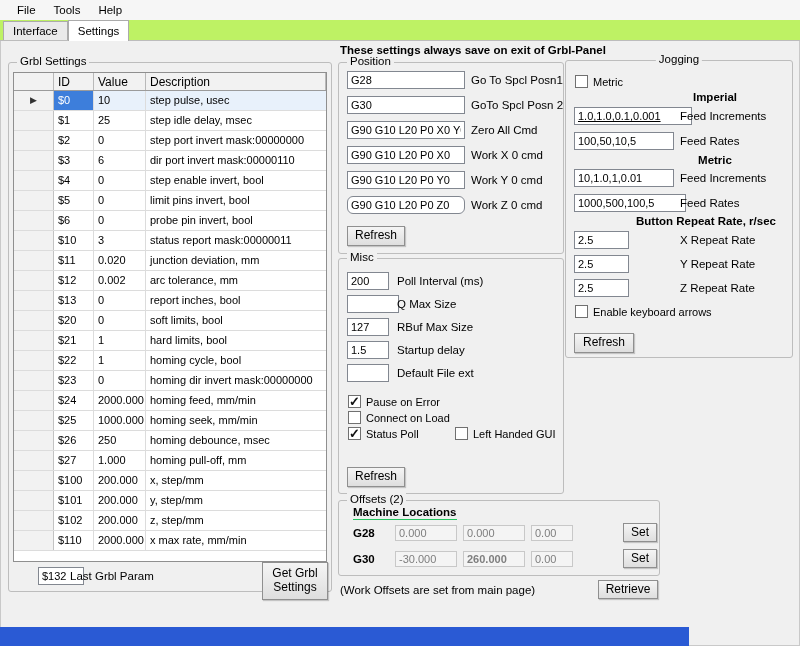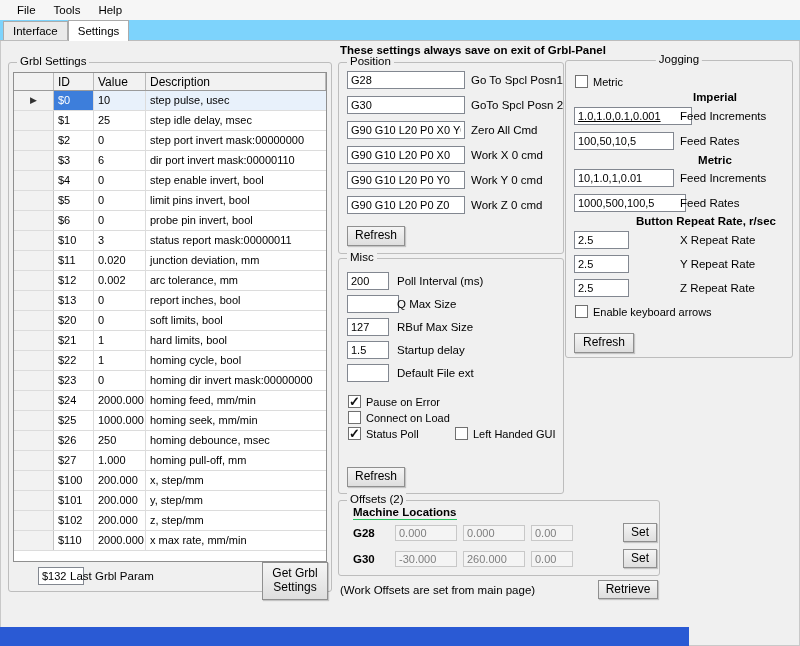--- a/index.html
+++ b/index.html
@@ -1,20 +1,20 @@
 <!DOCTYPE html>
 <html><head>
 <meta charset="utf-8">
 <style>
   *{box-sizing:border-box;margin:0;padding:0}
   body{margin:0;background:#d8d8d8;font-family:"Liberation Sans",sans-serif}
   #win{position:relative;width:800px;height:646px;background:#f0f0f0;font-size:11px;color:#000;overflow:hidden;box-shadow:inset 0 0 0 1px #c9c9c9;margin:0 auto}
   #menubar{position:absolute;left:0;top:0;width:100%;height:20px;background:#f6f6f6;display:flex;align-items:center;padding-left:8px}
   .menu-item{padding:2px 9px;font-size:11.5px;cursor:default}
-  #tabstrip{position:absolute;left:0;top:20px;width:100%;height:21px;background:#7dd3fc;border-bottom:1px solid #bcbcbc;padding-left:3px;display:flex;align-items:flex-end}
+  #tabstrip{position:absolute;left:0;top:20px;width:100%;height:21px;background:#bef264;border-bottom:1px solid #bcbcbc;padding-left:3px;display:flex;align-items:flex-end}
   .tab{padding:3px 9px;border:1px solid #ababab;border-bottom:none;background:#eaeaea;font-size:11.5px;height:19px;cursor:default}
   .tab.active{background:#fff;height:21px;margin-bottom:-1px;padding-top:4px;z-index:2}
   #banner{position:absolute;left:340px;top:44px;font-weight:bold;font-size:11.5px}
   .gb{position:absolute;border:1px solid #bdbdbd;border-radius:3px}
   .gb-label{position:absolute;top:-8px;left:8px;background:#f0f0f0;padding:0 3px;font-size:11.5px;white-space:nowrap}
   .gb-label.center{left:50%;transform:translateX(-50%)}
   .tb{position:absolute;height:18px;border:1px solid #828790;background:#fff;font-family:inherit;font-size:11px;padding:1px 3px;color:#000}
   .tb.dis{background:#f4f4f4;color:#7e7e7e;border-color:#c8c8c8}
   .fl{position:absolute;font-size:11.5px;white-space:nowrap}
   .fl.b{font-weight:bold}
@@ -223,21 +223,21 @@
 
     <input class="tb" style="left: 8px; top: 58px; width: 118px;" value="G90 G10 L20 P0 X0 Y0">
     <span class="fl" style="left:132px;top:61px">Zero All Cmd</span>
 
     <input class="tb" style="left: 8px; top: 83px; width: 118px;" value="G90 G10 L20 P0 X0">
     <span class="fl" style="left:132px;top:86px">Work X 0 cmd</span>
 
     <input class="tb" style="left: 8px; top: 108px; width: 118px;" value="G90 G10 L20 P0 Y0">
     <span class="fl" style="left:132px;top:111px">Work Y 0 cmd</span>
 
-    <input class="tb" style="left: 8px; top: 133px; width: 118px;" value="G90 G10 L20 P0 Z0">
+    <input class="tb" style="left: 8px; top: 133px; width: 118px; border-radius: 6px;" value="G90 G10 L20 P0 Z0">
     <span class="fl" style="left:132px;top:136px">Work Z 0 cmd</span>
 
     <button class="btn" style="left:8px;top:163px;width:58px;height:20px">Refresh</button>
   </div>
 
   <div class="gb" style="left:338px;top:258px;width:226px;height:236px">
     <span class="gb-label">Misc</span>
 
     <input class="tb" style="left: 8px; top: 13px; width: 42px;" value="200">
     <span class="fl" style="left:58px;top:16px">Poll Interval (ms)</span>
@@ -323,21 +323,21 @@
     <span class="fl b u" style="left:14px;top:5px">Machine Locations</span>
 
     <span class="fl b" style="left:14px;top:26px">G28</span>
     <input class="tb dis" style="left: 56px; top: 24px; width: 62px; height: 16px;" readonly="" value="0.000">
     <input class="tb dis" style="left: 124px; top: 24px; width: 62px; height: 16px;" readonly="" value="0.000">
     <input class="tb dis" style="left: 192px; top: 24px; width: 42px; height: 16px;" readonly="" value="0.00">
     <button class="btn" style="left:284px;top:22px;width:34px;height:19px">Set</button>
 
     <span class="fl b" style="left:14px;top:52px">G30</span>
     <input class="tb dis" style="left: 56px; top: 50px; width: 62px; height: 16px;" readonly="" value="-30.000">
-    <input class="tb dis" style="left: 124px; top: 50px; width: 62px; height: 16px;" readonly="" value="260.000">
+    <input class="tb dis" style="left: 124px; top: 50px; width: 62px; height: 16px; font-weight: bold;" readonly="" value="260.000">
     <input class="tb dis" style="left: 192px; top: 50px; width: 42px; height: 16px;" readonly="" value="0.00">
     <button class="btn" style="left:284px;top:48px;width:34px;height:19px">Set</button>
   </div>
 
   <span class="fl" style="left:340px;top:584px">(Work Offsets are set from main page)</span>
   <button class="btn" style="left:598px;top:580px;width:60px;height:19px">Retrieve</button>
 
   <div id="bluebar"></div>
 </div>
 

